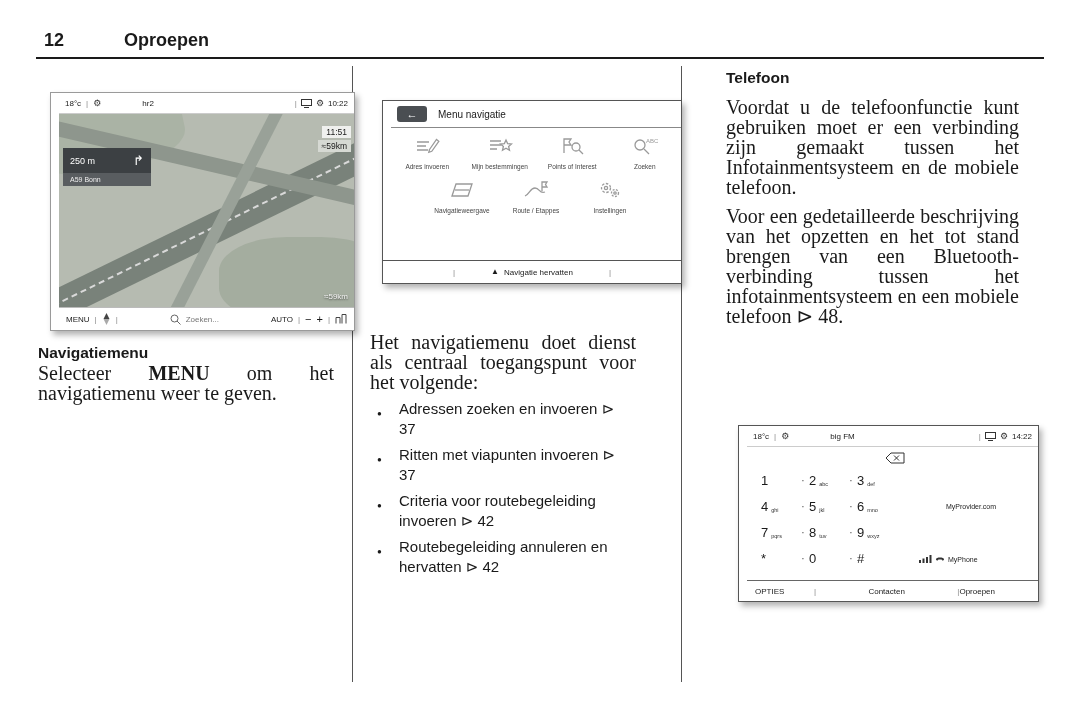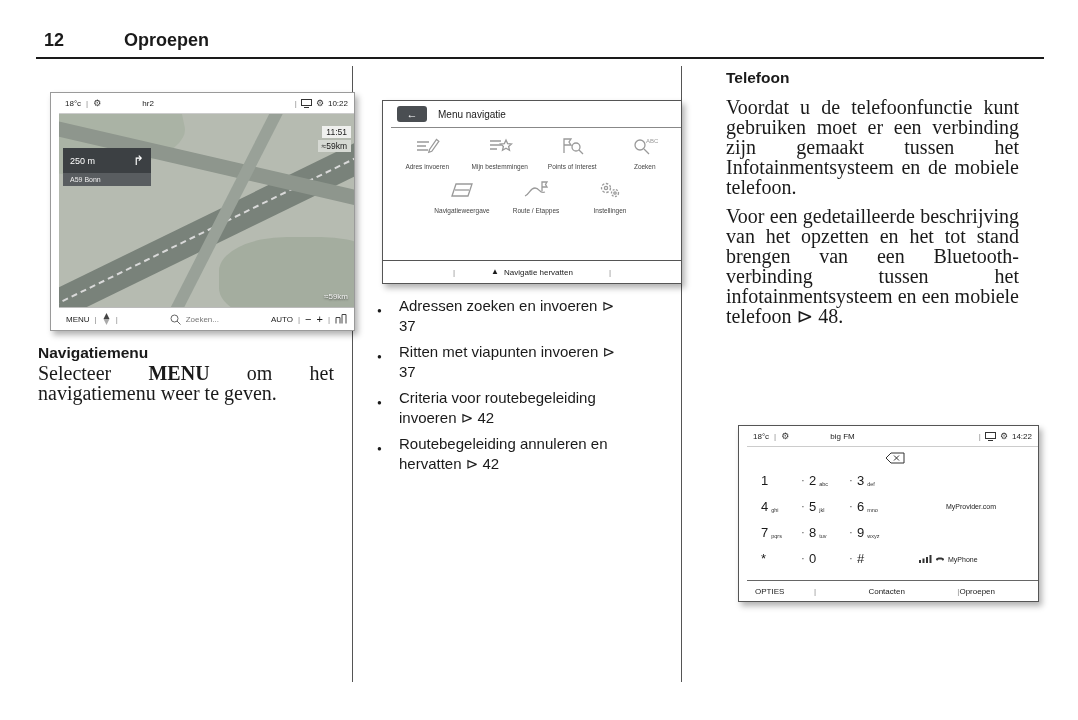--- a/index.html
+++ b/index.html
@@ -255,20 +255,21 @@
       </div>
 
       <div class="menu-bottom">
         <span class="mb-sep-l">|</span>
         <span class="resume-icon">▲</span>
         <span>Navigatie hervatten</span>
         <span class="mb-sep-r">|</span>
       </div>
     </figure>
 
+    <p class="body-text intro">Het navigatiemenu doet dienst als centraal toegangspunt voor het volgende:</p>
 
     <ul class="nav-list">
       <li><span class="bullet">●</span><span>Adressen zoeken en invoeren ⊳ 37</span></li>
       <li><span class="bullet">●</span><span>Ritten met viapunten invoeren ⊳ 37</span></li>
       <li><span class="bullet">●</span><span>Criteria voor routebegeleiding invoeren ⊳ 42</span></li>
       <li><span class="bullet">●</span><span>Routebegeleiding annuleren en hervatten ⊳ 42</span></li>
     </ul>
   </section>
 
   <section class="col col-right">

